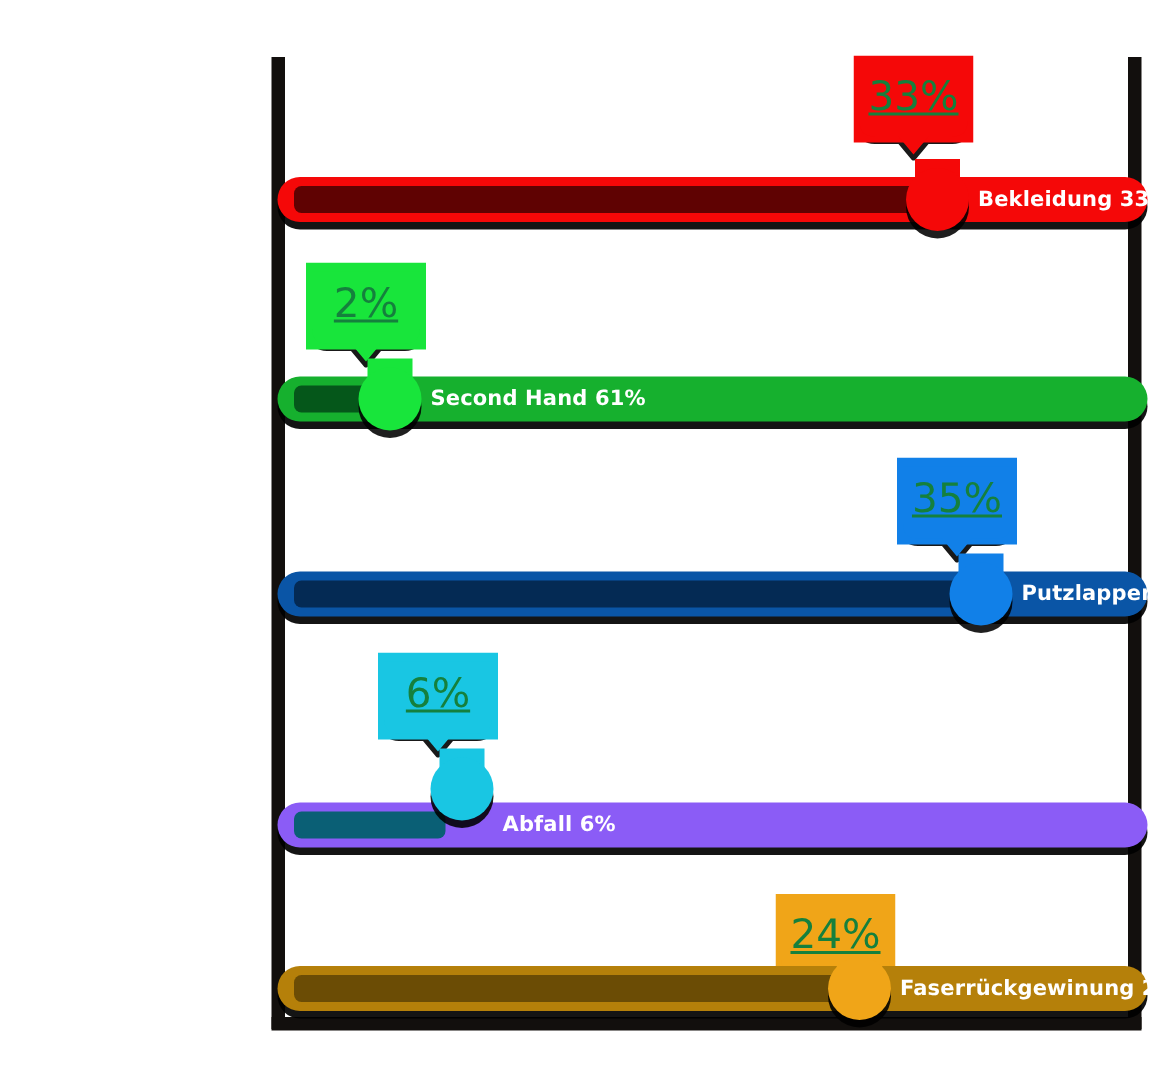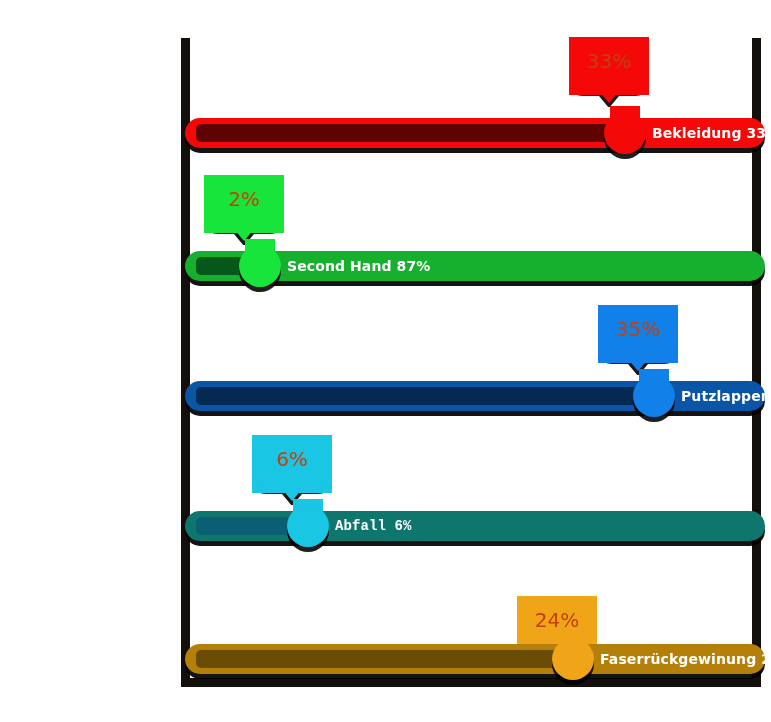--- a/index.html
+++ b/index.html
@@ -66,26 +66,27 @@
     justify-content:center;
   }
   .bubble .shape{
     position:absolute;
     left:0;top:0;
     width:80px;height:70px;
   }
   .bubble .pct{
     position:relative;
     z-index:2;
-    color:#c2410c;
-    font-size:20px;
+    color:#15803d;
+    font-size:27px;
     font-weight:normal;
     line-height:1;
     padding-top:14px;
     font-family:"DejaVu Sans","Liberation Sans",sans-serif;
+    text-decoration:underline;
   }
 </style>
 </head>
 <body>
 
 <div id="stage">
 
   <div class="rail rail-left"></div>
   <div class="rail rail-right"></div>
   <div class="rail rail-bottom"></div>
@@ -108,21 +109,21 @@
       <div class="bubble" style="left: 204px; top: 175px;">
         <svg class="shape" viewBox="0 0 80 70">
           <path d="M4,6 L76,6 L76,44 Q76,54 66,54 L50,54 L40,66 L30,54 L14,54 Q4,54 4,44 Z" transform="translate(0,5)" fill="rgba(0,0,0,.9)"></path>
           <rect x="0" y="0" width="80" height="58" fill="#18e53b"></rect>
           <path d="M4,6 L76,6 L76,44 Q76,54 66,54 L50,54 L40,66 L30,54 L14,54 Q4,54 4,44 Z" fill="#18e53b"></path>
         </svg>
         <div class="pct">2%</div>
       </div>
       <div class="track" style="top: 251px; background: rgb(22, 176, 46);">
         <div class="fill" style="left: 11px; width: 53px; background: rgb(5, 87, 26);"></div>
-        <div class="lbl" style="left: 102px; top: 0px;">Second Hand 87%</div>
+        <div class="lbl" style="left: 102px; top: 0px;">Second Hand 61%</div>
       </div>
       <div class="stem" style="left: 245px; top: 239px; background: rgb(24, 229, 59);"></div>
       <div class="knob" style="left: 239px; top: 245px; background: rgb(24, 229, 59);"></div>
       <div class="bubble" style="left: 598px; top: 305px;">
         <svg class="shape" viewBox="0 0 80 70">
           <path d="M4,6 L76,6 L76,44 Q76,54 66,54 L50,54 L40,66 L30,54 L14,54 Q4,54 4,44 Z" transform="translate(0,5)" fill="rgba(0,0,0,.9)"></path>
           <rect x="0" y="0" width="80" height="58" fill="#1180e8"></rect>
           <path d="M4,6 L76,6 L76,44 Q76,54 66,54 L50,54 L40,66 L30,54 L14,54 Q4,54 4,44 Z" fill="#1180e8"></path>
         </svg>
         <div class="pct">35%</div>
@@ -134,21 +135,21 @@
       <div class="stem" style="left: 639px; top: 369px; background: rgb(17, 128, 232);"></div>
       <div class="knob" style="left: 633px; top: 375px; background: rgb(17, 128, 232);"></div>
       <div class="bubble" style="left: 252px; top: 435px;">
         <svg class="shape" viewBox="0 0 80 70">
           <path d="M4,6 L76,6 L76,44 Q76,54 66,54 L50,54 L40,66 L30,54 L14,54 Q4,54 4,44 Z" transform="translate(0,5)" fill="rgba(0,0,0,.9)"></path>
           <rect x="0" y="0" width="80" height="58" fill="#19c6e3"></rect>
           <path d="M4,6 L76,6 L76,44 Q76,54 66,54 L50,54 L40,66 L30,54 L14,54 Q4,54 4,44 Z" fill="#19c6e3"></path>
         </svg>
         <div class="pct">6%</div>
       </div>
-      <div class="track" style="top: 511px; background: #0f766e; font-family: Liberation Mono, monospace;">
+      <div class="track" style="top: 535px; background: #8b5cf6;">
         <div class="fill" style="left: 11px; width: 101px; background: rgb(10, 95, 117);"></div>
         <div class="lbl" style="left: 150px; top: 0px;">Abfall 6%</div>
       </div>
       <div class="stem" style="left: 293px; top: 499px; background: rgb(25, 198, 227);"></div>
       <div class="knob" style="left: 287px; top: 505px; background: rgb(25, 198, 227);"></div>
       <div class="bubble" style="left: 517px; top: 596px;">
         <svg class="shape" viewBox="0 0 80 70">
           <path d="M4,6 L76,6 L76,44 Q76,54 66,54 L50,54 L40,66 L30,54 L14,54 Q4,54 4,44 Z" transform="translate(0,5)" fill="rgba(0,0,0,.9)"></path>
           <rect x="0" y="0" width="80" height="58" fill="#f0a518"></rect>
           <path d="M4,6 L76,6 L76,44 Q76,54 66,54 L50,54 L40,66 L30,54 L14,54 Q4,54 4,44 Z" fill="#f0a518"></path>

